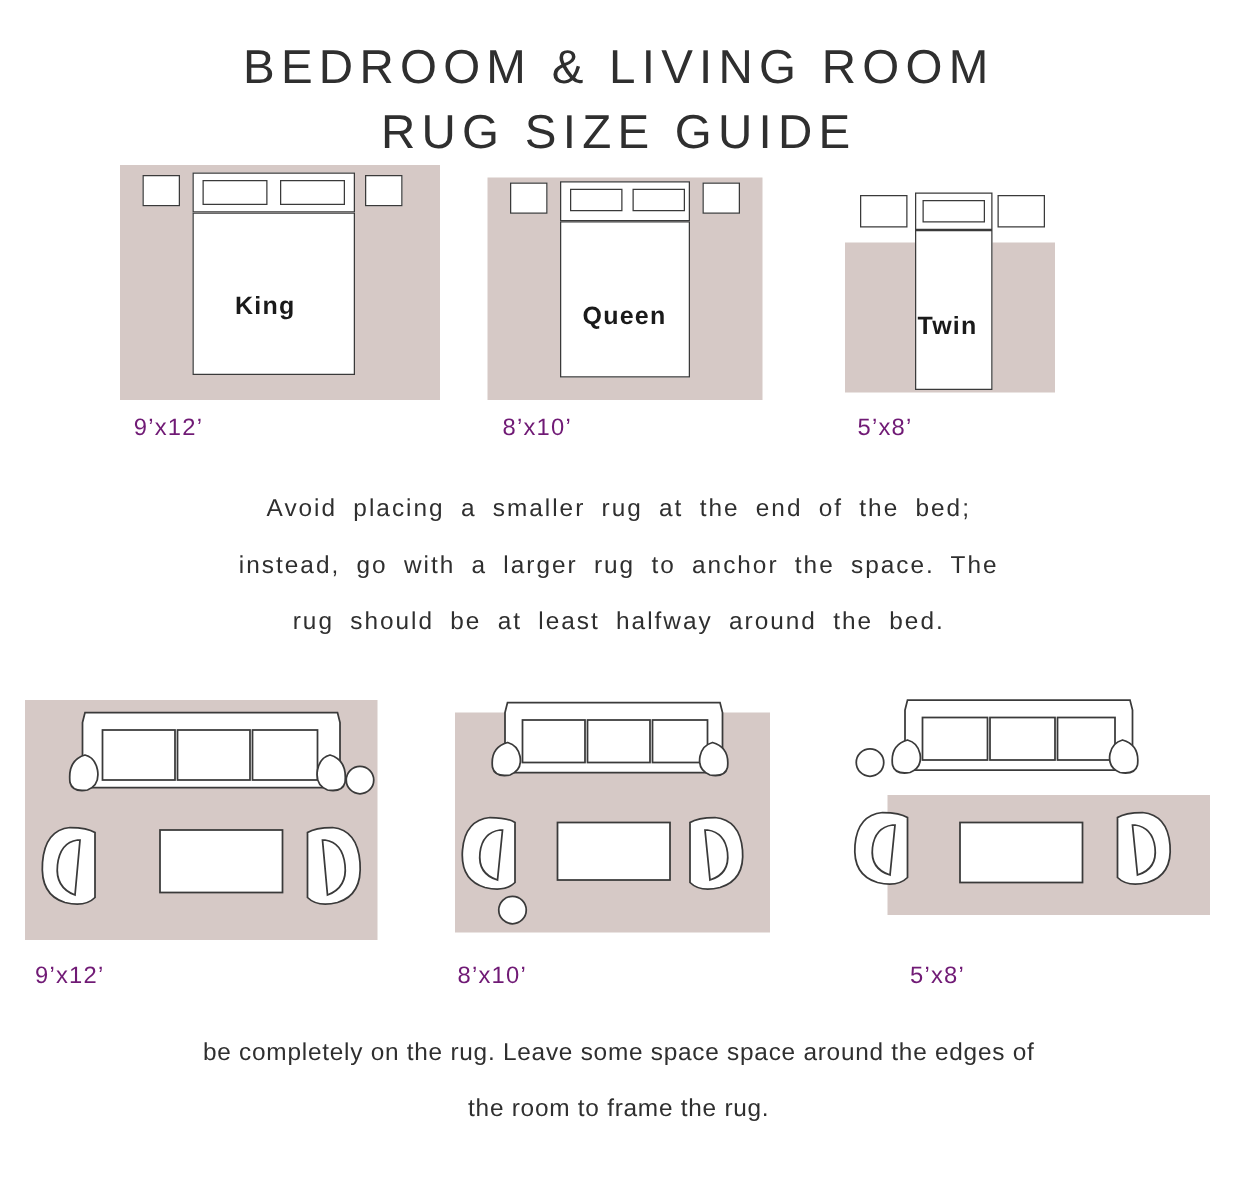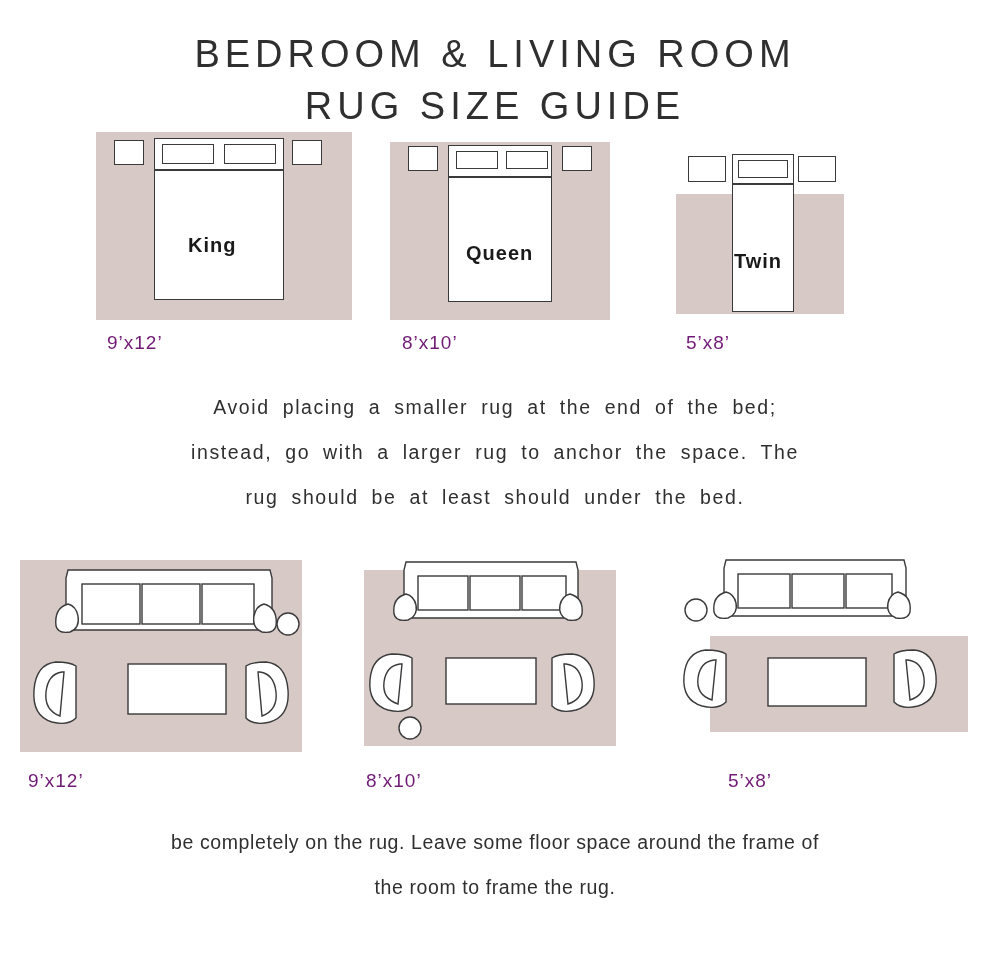--- a/index.html
+++ b/index.html
@@ -132,21 +132,21 @@
     <div class="outline" style="left:62px; top:8px; width:50px; height:18px;"></div>
     <div class="outline" style="left:56px; top:32px; width:62px; height:128px;"></div>
     <div class="label-inside" style="left:58px; top:98px;">Twin</div>
   </div>
   <div class="size-label" style="left:686px; top:200px;">5’x8’</div>
 </div>
 
 <div class="para spread" style="top:385px;">
   <div>Avoid placing a smaller rug at the end of the bed;</div>
   <div>instead, go with a larger rug to anchor the space. The</div>
-  <div>rug should be at least should under the bed.</div>
+  <div>rug should be at least halfway around the bed.</div>
 </div>
 
 <div class="row" style="position:absolute; top:552px; left:0; height:250px;">
 
   <div class="cell" style="left:20px; top:0; width:282px; height:200px;">
     <div class="rug" style="left:0; top:8px; width:282px; height:192px;"></div>
     <svg width="282" height="200" viewBox="0 0 282 200" style="position:absolute; left:0; top:0;">
       <g fill="#ffffff" stroke="#3a3a3a" stroke-width="1.4">
 
         <path d="M48,18 L250,18 L252,26 L252,78 L46,78 L46,26 Z"></path>
@@ -217,15 +217,15 @@
 
         <path d="M268,98 q20,2 22,26 q2,24 -18,30 q-16,4 -24,-4 l0,-48 q6,-4 20,-4 Z" transform="translate(-14,0)"></path>
         <path d="M262,108 q14,2 16,18 q2,17 -14,22 l-4,-40 Z" transform="translate(-14,0)"></path>
       </g>
     </svg>
   </div>
   <div class="size-label" style="left:728px; top:218px;">5’x8’</div>
 </div>
 
 <div class="para tight" style="top:820px;">
-  <div>be completely on the rug. Leave some floor space around the frame of</div>
+  <div>be completely on the rug. Leave some space space around the edges of</div>
   <div>the room to frame the rug.</div>
 </div>
 
 </body></html>

